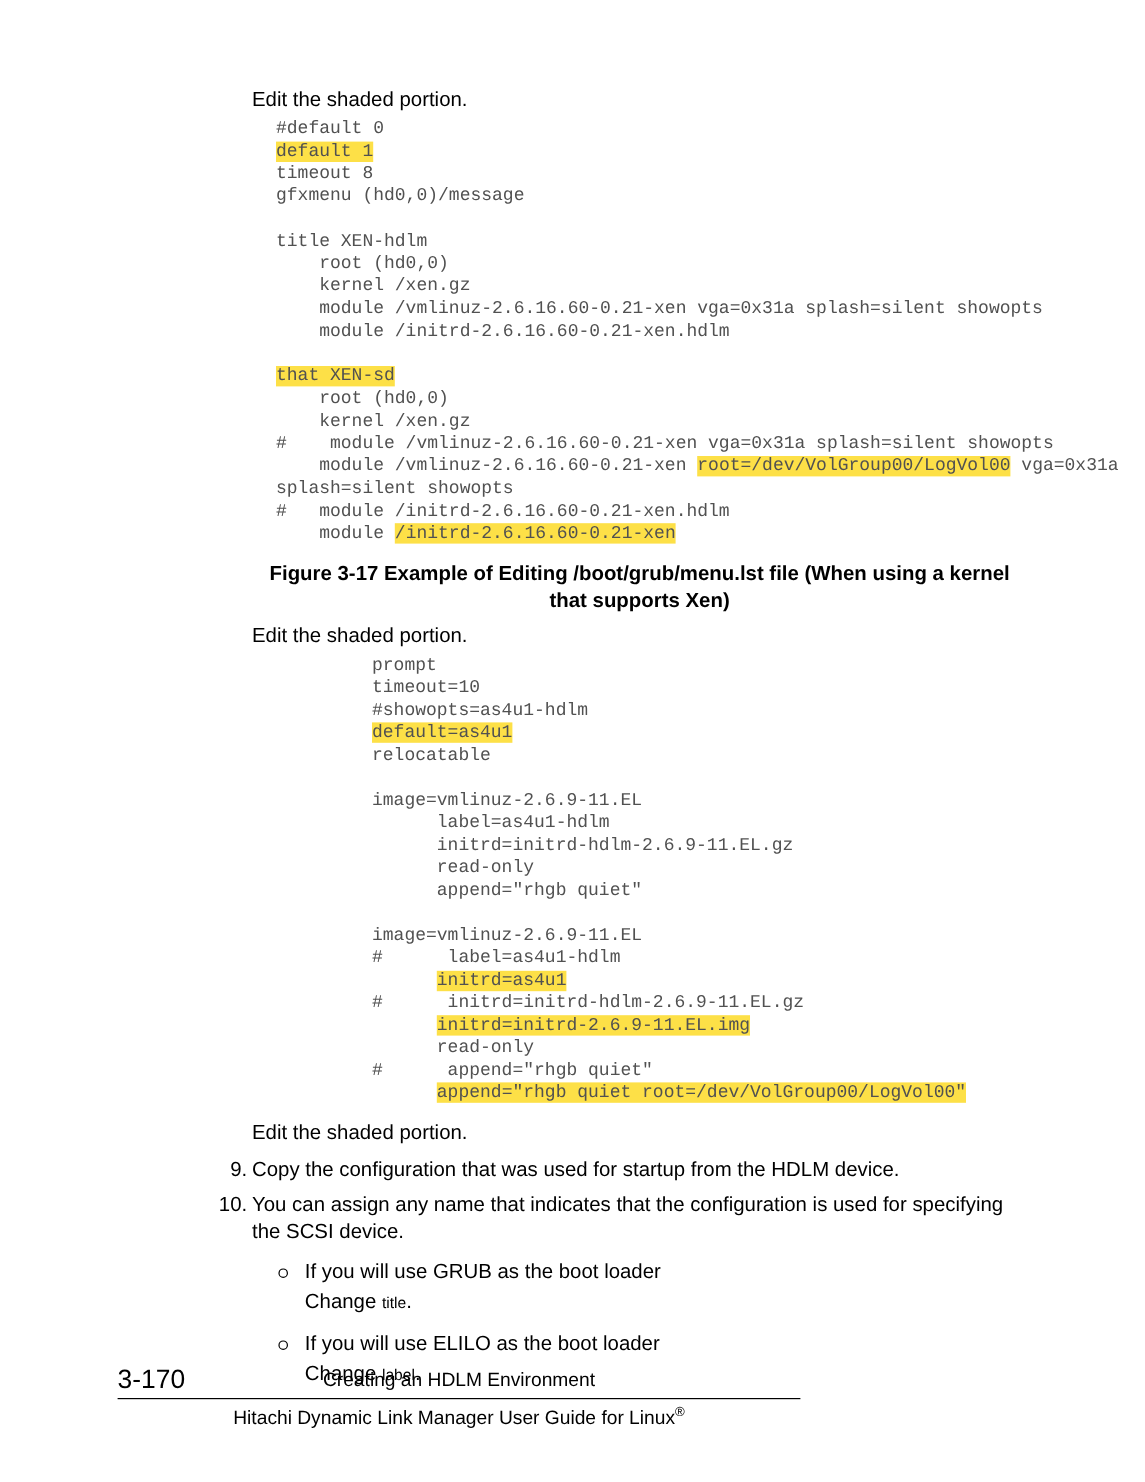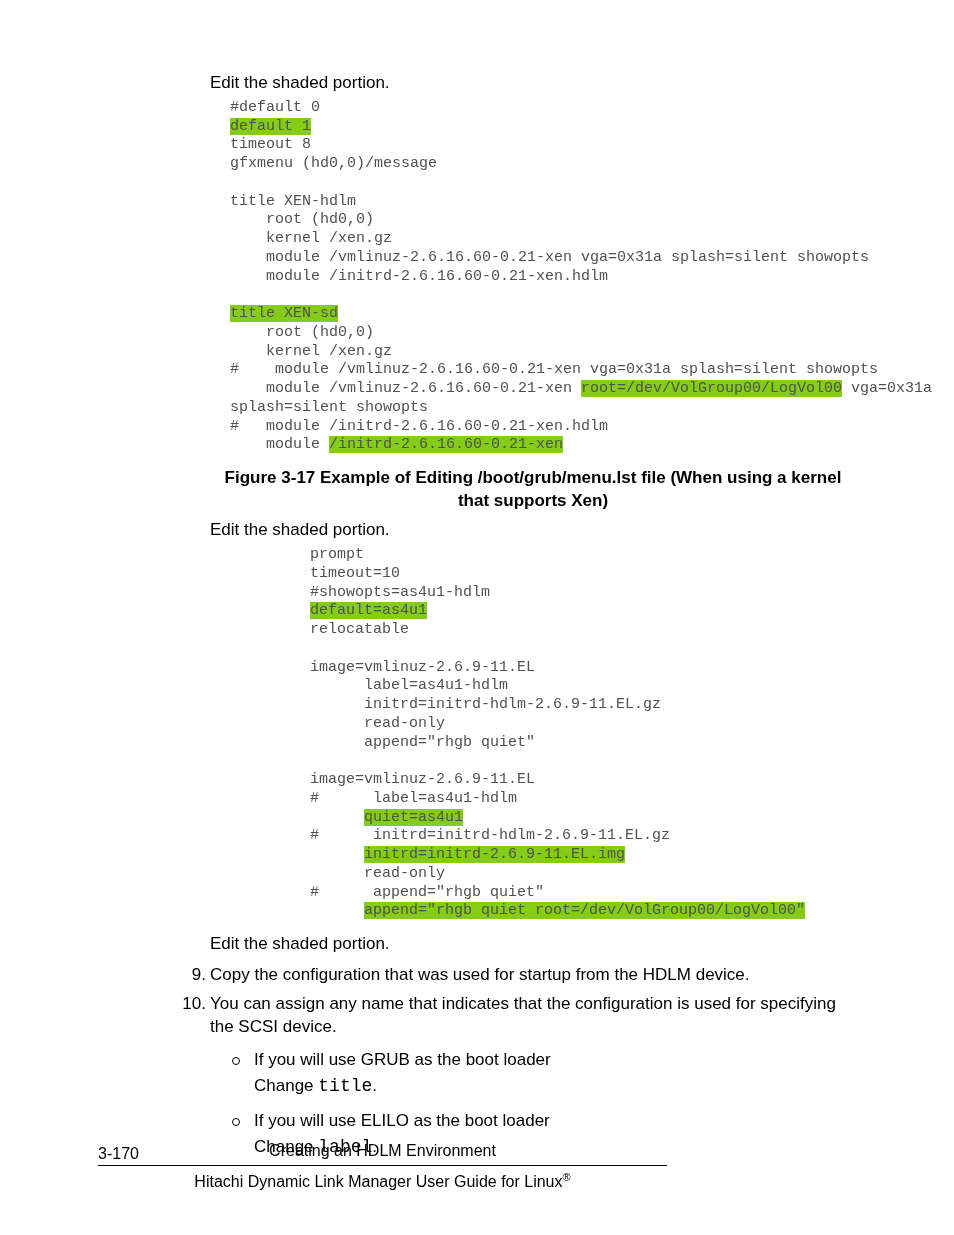--- a/index.html
+++ b/index.html
@@ -24,21 +24,21 @@
   .mono {
     font-family: "Courier New", Courier, monospace;
     font-size: 15px;
     line-height: 1.25;
     white-space: pre;
     color: #515151;
   }
   .codeblock1 { margin: 2px 0 12px 20px; }
   .codeblock2 { margin: 2px 0 12px 100px; }
   .shade {
-    background: #84cc16;
+    background: #fde047;
     display: inline;
   }
   .intro { margin: 0 0 4px 0; }
   .caption {
     font-weight: bold;
     text-align: center;
     margin: 8px 0 6px 0;
     font-size: 17px;
   }
   ol.steps {
@@ -76,43 +76,43 @@
     left: 0;
     top: 8px;
     width: 6px;
     height: 6px;
     border: 1.5px solid #000;
     border-radius: 50%;
     background: #fff;
   }
   ul.sub li p { margin: 2px 0; }
   code.inline {
-    font-family: Liberation Mono, monospace;
-    font-size: 18px;
+    font-family: Liberation Sans, sans-serif;
+    font-size: 13px;
     color: #000;
   }
   .footer {
     position: absolute;
     left: 0;
     bottom: 42px;
     width: 765px;
     text-align: center;
     font-size: 16px;
   }
   .footer .rule {
     display: block;
     border: 0;
     border-top: 1px solid #000;
     margin: 3px 98px 4px 98px;
   }
   .pagenum {
     position: absolute;
     left: 98px;
     bottom: 70px;
-    font-size: 16px;
+    font-size: 22px;
   }
   sup { font-size: 11px; }
 </style>
 </head>
 <body>
 
 <div class="page">
 
   <p class="intro">Edit the shaded portion.</p>
 
@@ -120,21 +120,21 @@
 <span class="shade">default 1</span>
 <span>timeout 8</span>
 <span>gfxmenu (hd0,0)/message</span>
 <span></span>
 <span>title XEN-hdlm</span>
 <span>    root (hd0,0)</span>
 <span>    kernel /xen.gz</span>
 <span>    module /vmlinuz-2.6.16.60-0.21-xen vga=0x31a splash=silent showopts</span>
 <span>    module /initrd-2.6.16.60-0.21-xen.hdlm</span>
 <span></span>
-<span class="shade">title XEN-sd</span>
+<span class="shade">that XEN-sd</span>
 <span>    root (hd0,0)</span>
 <span>    kernel /xen.gz</span>
 <span>#    module /vmlinuz-2.6.16.60-0.21-xen vga=0x31a splash=silent showopts</span>
 <span>    module /vmlinuz-2.6.16.60-0.21-xen </span><span class="shade">root=/dev/VolGroup00/LogVol00</span><span> vga=0x31a</span>
 <span>splash=silent showopts</span>
 <span>#   module /initrd-2.6.16.60-0.21-xen.hdlm</span>
 <span>    module </span><span class="shade">/initrd-2.6.16.60-0.21-xen</span></div>
 
   <div class="caption">Figure 3-17 Example of Editing /boot/grub/menu.lst file (When using a kernel that supports Xen)</div>
 
@@ -147,21 +147,21 @@
 <span>relocatable</span>
 <span></span>
 <span>image=vmlinuz-2.6.9-11.EL</span>
 <span>      label=as4u1-hdlm</span>
 <span>      initrd=initrd-hdlm-2.6.9-11.EL.gz</span>
 <span>      read-only</span>
 <span>      append="rhgb quiet"</span>
 <span></span>
 <span>image=vmlinuz-2.6.9-11.EL</span>
 <span>#      label=as4u1-hdlm</span>
-<span>      </span><span class="shade">quiet=as4u1</span>
+<span>      </span><span class="shade">initrd=as4u1</span>
 <span>#      initrd=initrd-hdlm-2.6.9-11.EL.gz</span>
 <span>      </span><span class="shade">initrd=initrd-2.6.9-11.EL.img</span>
 <span>      read-only</span>
 <span>#      append="rhgb quiet"</span>
 <span>      </span><span class="shade">append="rhgb quiet root=/dev/VolGroup00/LogVol00"</span></div>
 
 
   <p class="intro">Edit the shaded portion.</p>
 
   <ol class="steps">

